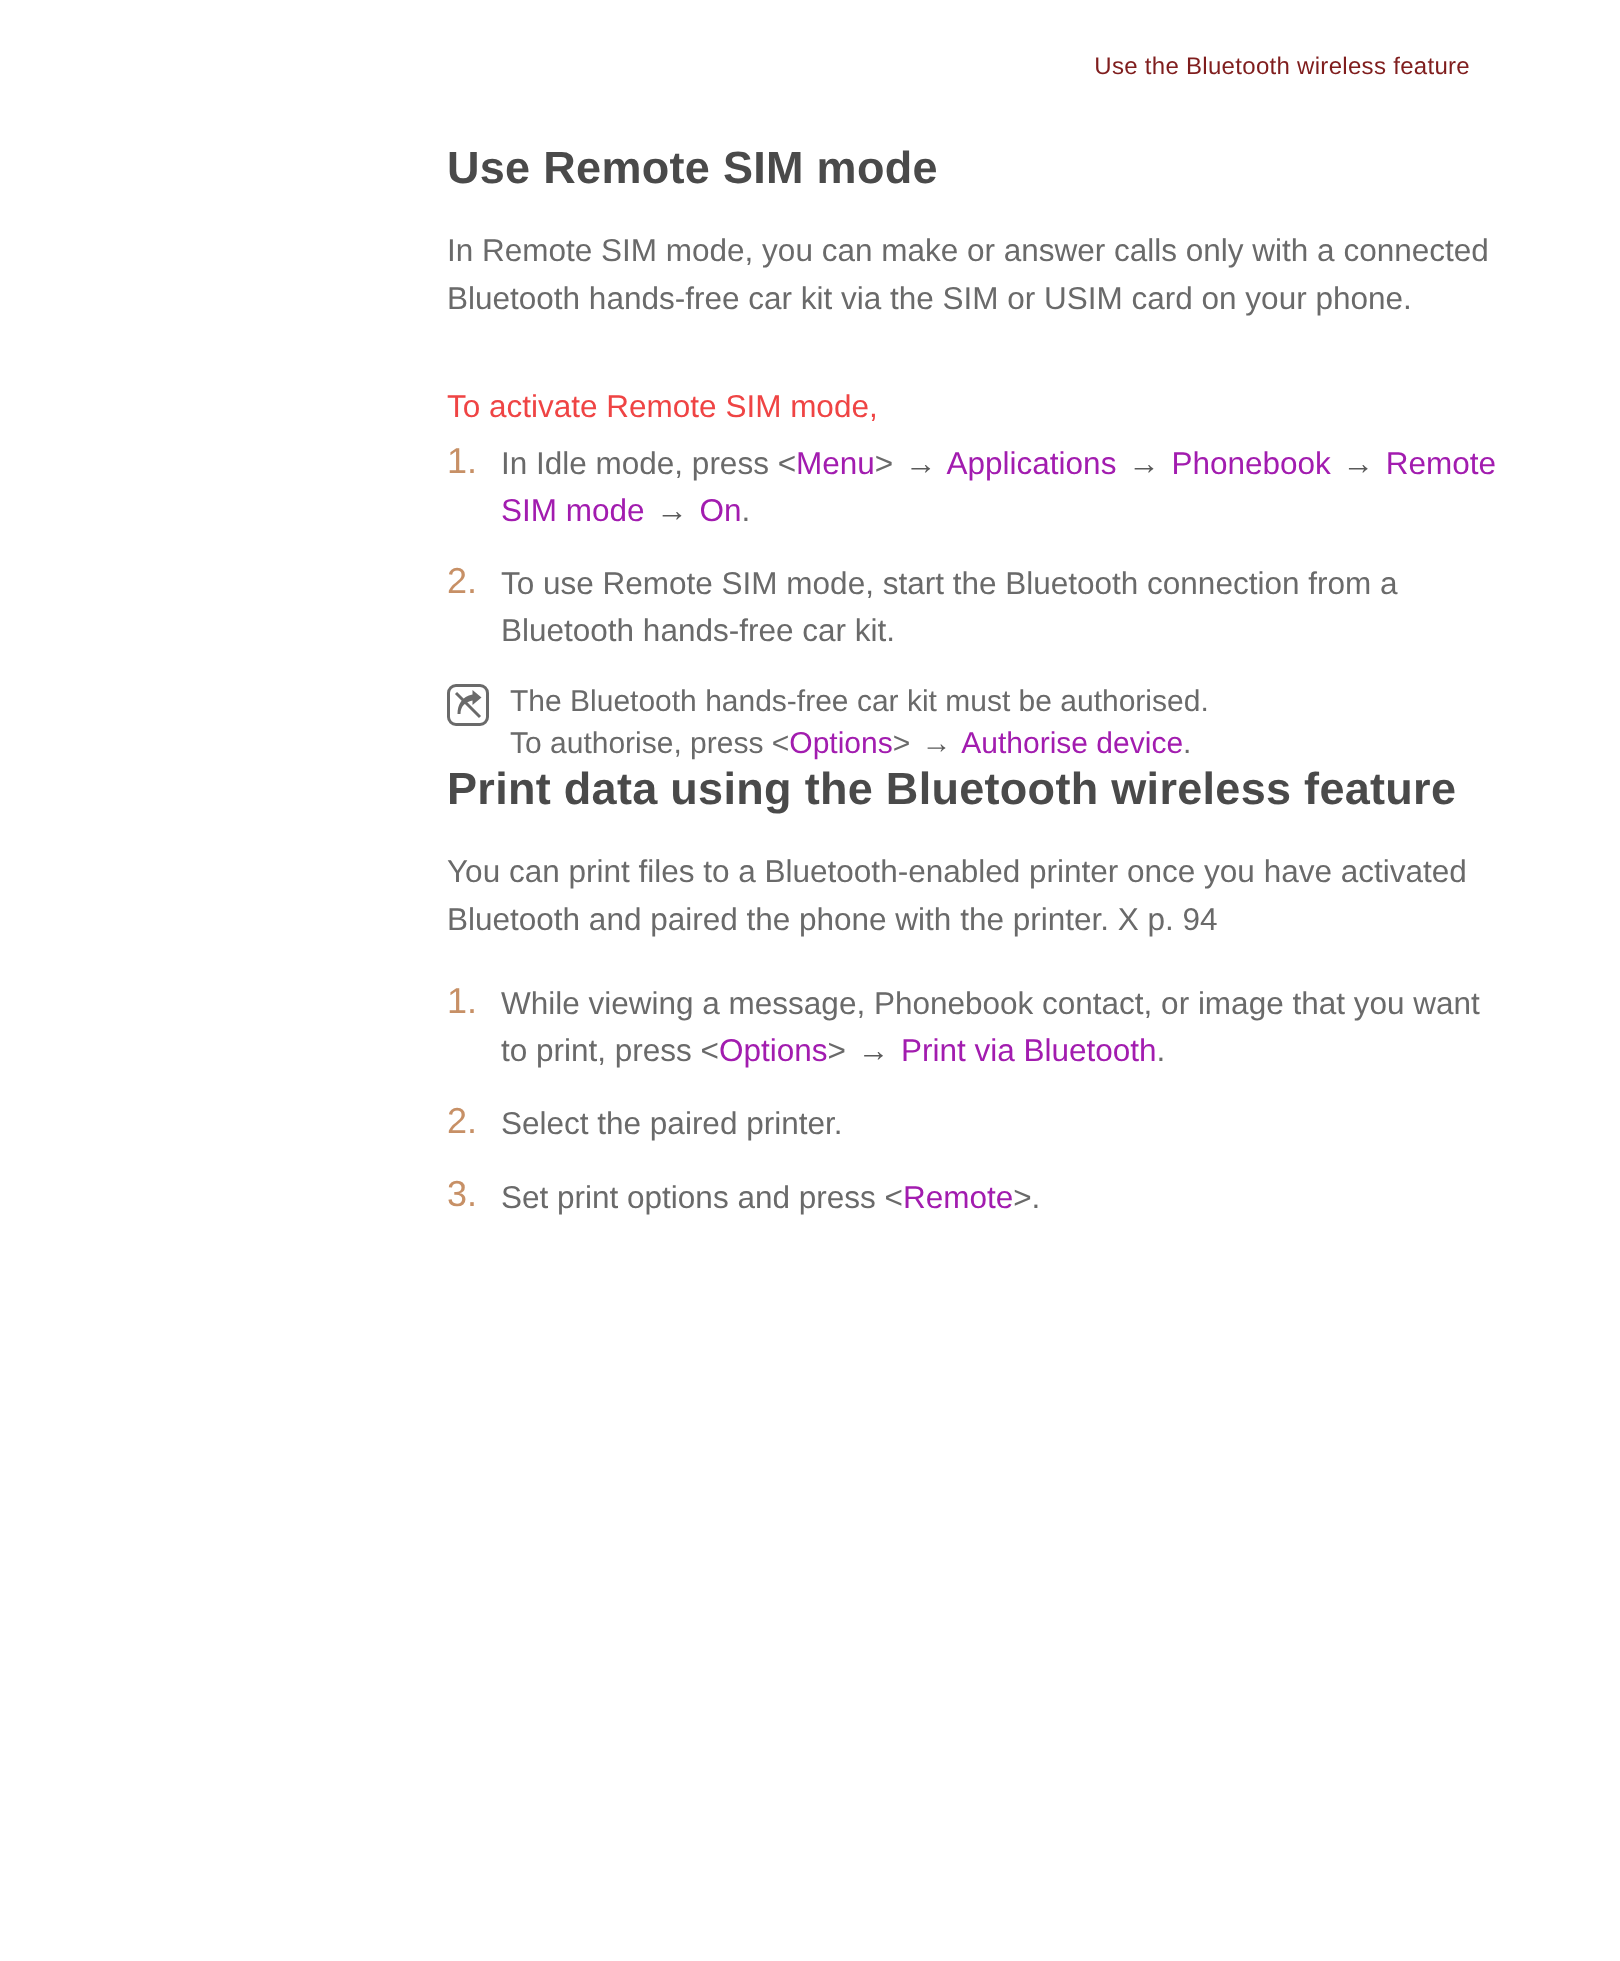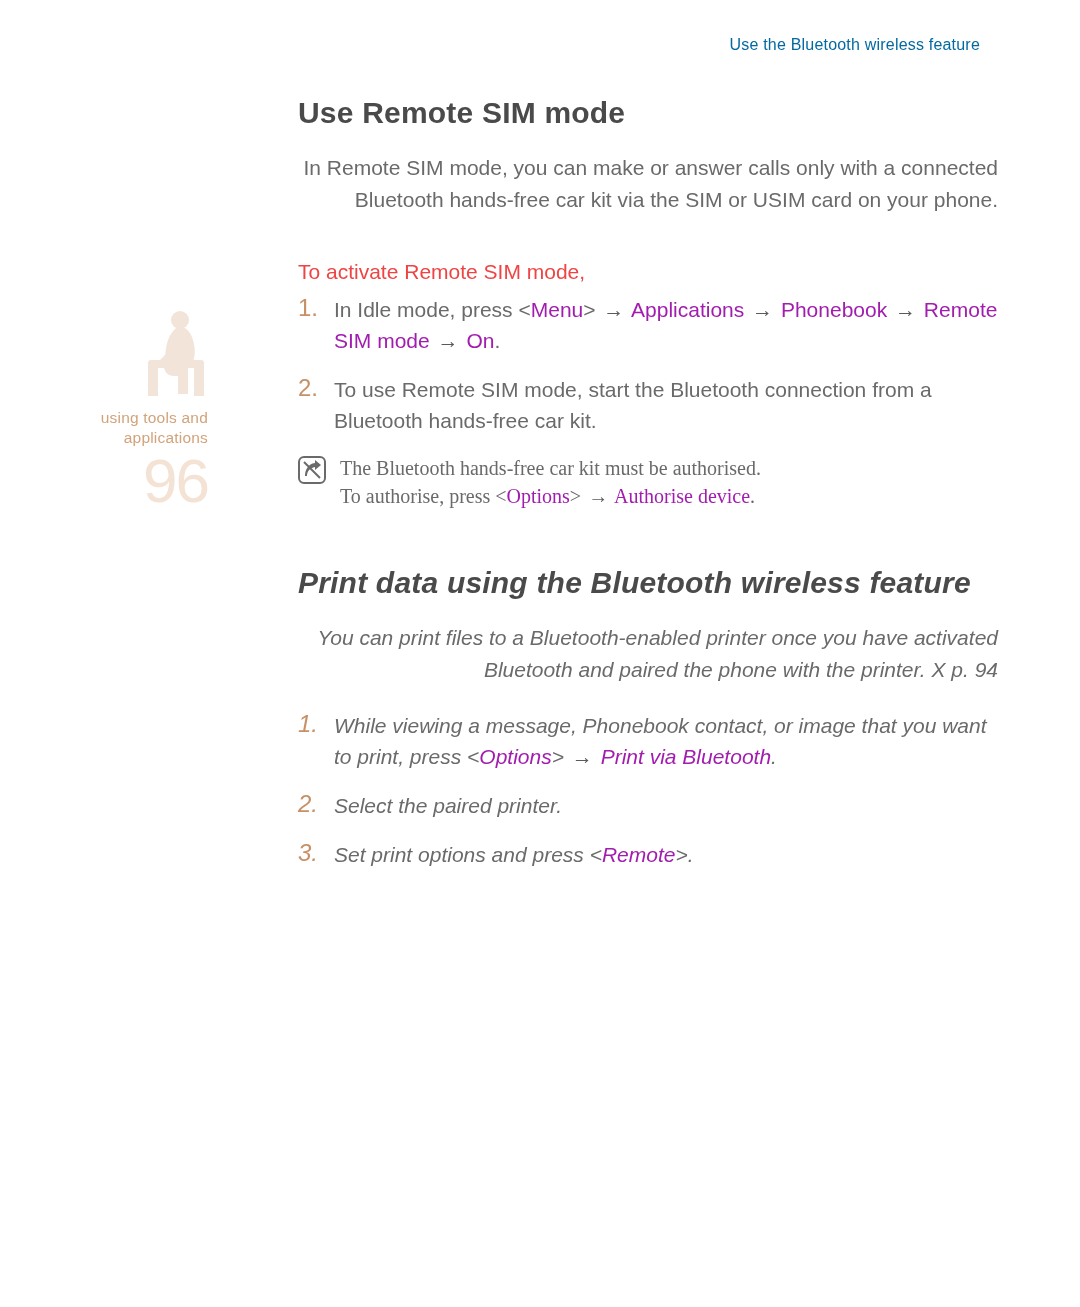--- a/index.html
+++ b/index.html
@@ -14,21 +14,21 @@
   .page {
     position: relative;
     width: 1080px;
     height: 1307px;
   }
   .running-head {
     position: absolute;
     top: 36px;
     right: 100px;
     font-size: 16px;
-    color: #0369a1;
+    color: #7f1d1d;
     letter-spacing: 0.2px;
     text-align: right;
   }
   .sidebar {
     position: absolute;
     left: 78px;
     top: 306px;
     width: 130px;
     text-align: right;
   }
@@ -67,21 +67,20 @@
     font-size: 30px;
     color: #4a4a4a;
     margin: 0 0 22px 0;
     letter-spacing: 0.2px;
   }
   .para {
     font-size: 21px;
     line-height: 32px;
     color: #6a6a6a;
     margin: 0 0 24px 0;
-    text-align: right;
   }
   .lead-in {
     font-size: 21px;
     line-height: 32px;
     color: #ef4444;
     margin: 40px 0 6px 0;
   }
   ol.steps {
     list-style: none;
     padding: 0;
@@ -108,63 +107,41 @@
   .arrow {
     color: #5a5a5a;
     padding: 0 2px;
   }
   .note {
     position: relative;
     padding-left: 42px;
     font-size: 20px;
     line-height: 28px;
     color: #6a6a6a;
-    font-family: Liberation Serif, serif;
   }
   .note-icon {
     position: absolute;
     left: 0;
     top: 2px;
     width: 28px;
     height: 28px;
   }
   .section2 {
-    margin-top: 56px;
-    font-style: italic;
   }
   .xref {
     color: #6a6a6a;
   }
 </style>
 </head>
 <body>
 
 <div class="page">
 
   <div class="running-head">Use the Bluetooth wireless feature</div>
 
-  <div class="sidebar">
-    <div class="sidebar-figure">
-      <svg width="80" height="90" viewBox="0 0 80 90">
-        <g fill="#f2e4d8">
-          <circle cx="46" cy="14" r="9"></circle>
-          <path d="M46 20 C40 22 34 30 32 42 L30 60 C30 66 34 70 40 70 L44 70 L44 88 L54 88 L54 62 C60 58 62 48 60 38 C58 28 54 22 46 20 Z"></path>
-          <path d="M44 30 C40 36 36 44 30 50 L24 56 L28 60 L38 52 C42 48 46 40 48 34 Z"></path>
-          <rect x="14" y="54" width="56" height="8" rx="3"></rect>
-          <rect x="14" y="60" width="10" height="30"></rect>
-          <rect x="60" y="60" width="10" height="30"></rect>
-        </g>
-      </svg>
-    </div>
-    <div class="sidebar-label">
-      <span>using tools and</span><br>
-      <span>applications</span>
-    </div>
-    <div class="sidebar-page">96</div>
-  </div>
 
   <div class="content">
 
     <h2 class="h2">Use Remote SIM mode</h2>
 
     <p class="para">In Remote SIM mode, you can make or answer calls only with a connected Bluetooth hands-free car kit via the SIM or USIM card on your phone.</p>
 
     <p class="lead-in">To activate Remote SIM mode,</p>
 
     <ol class="steps">

